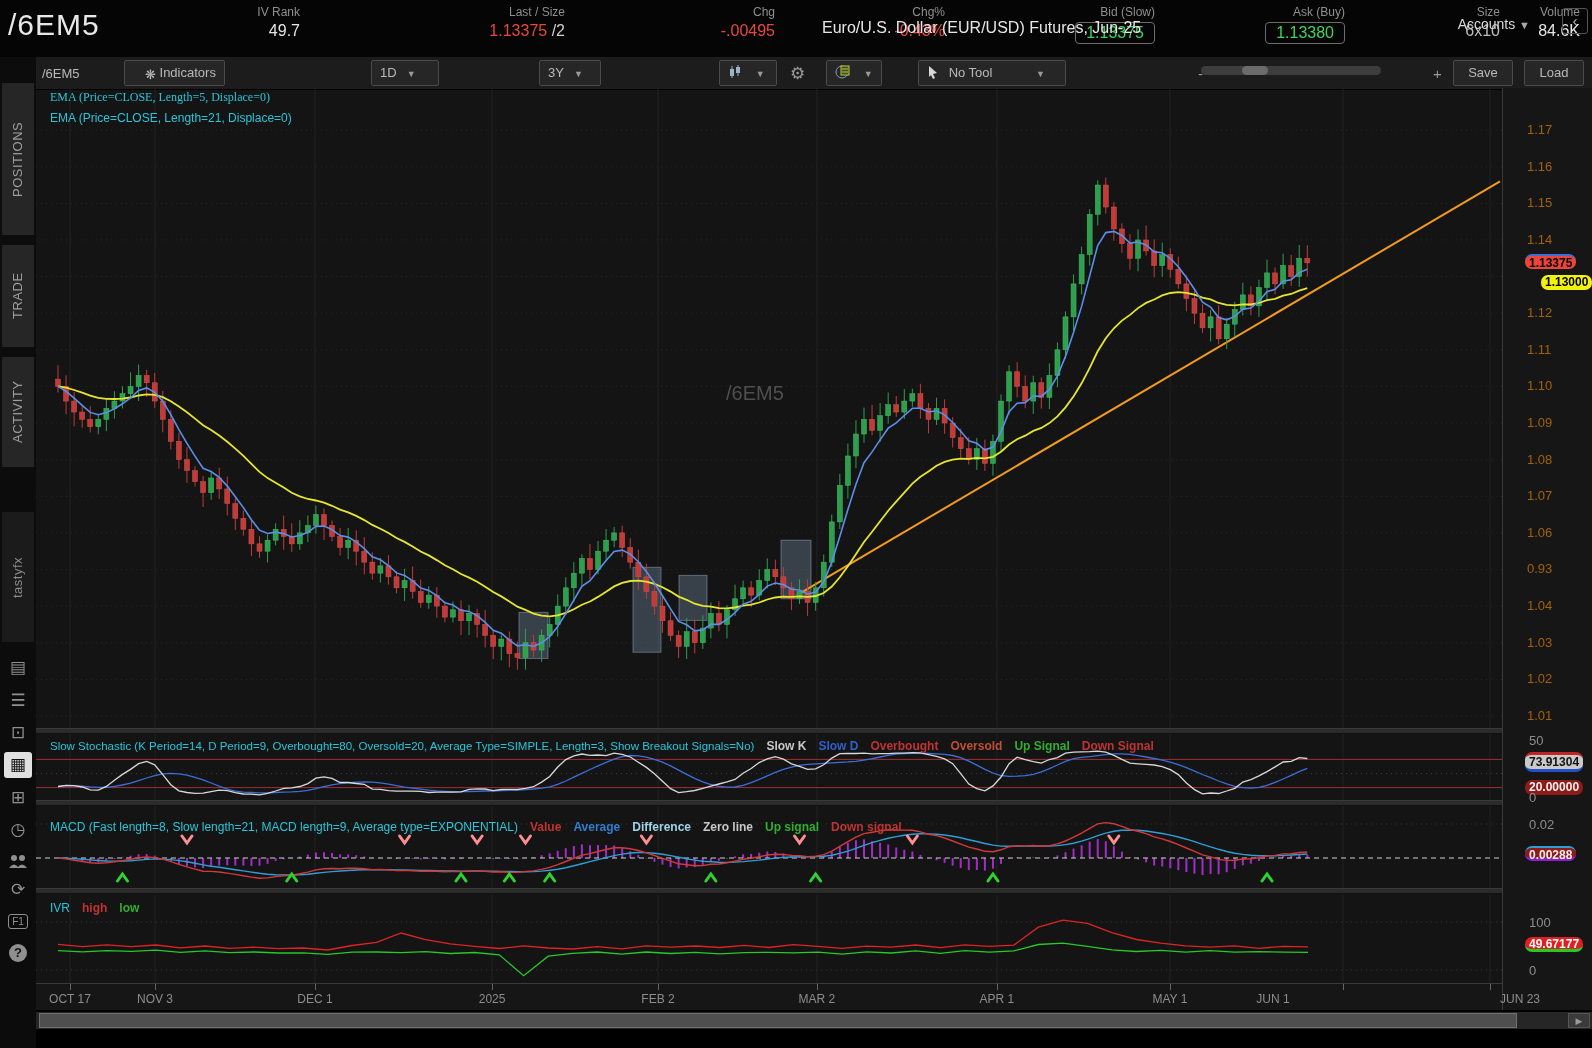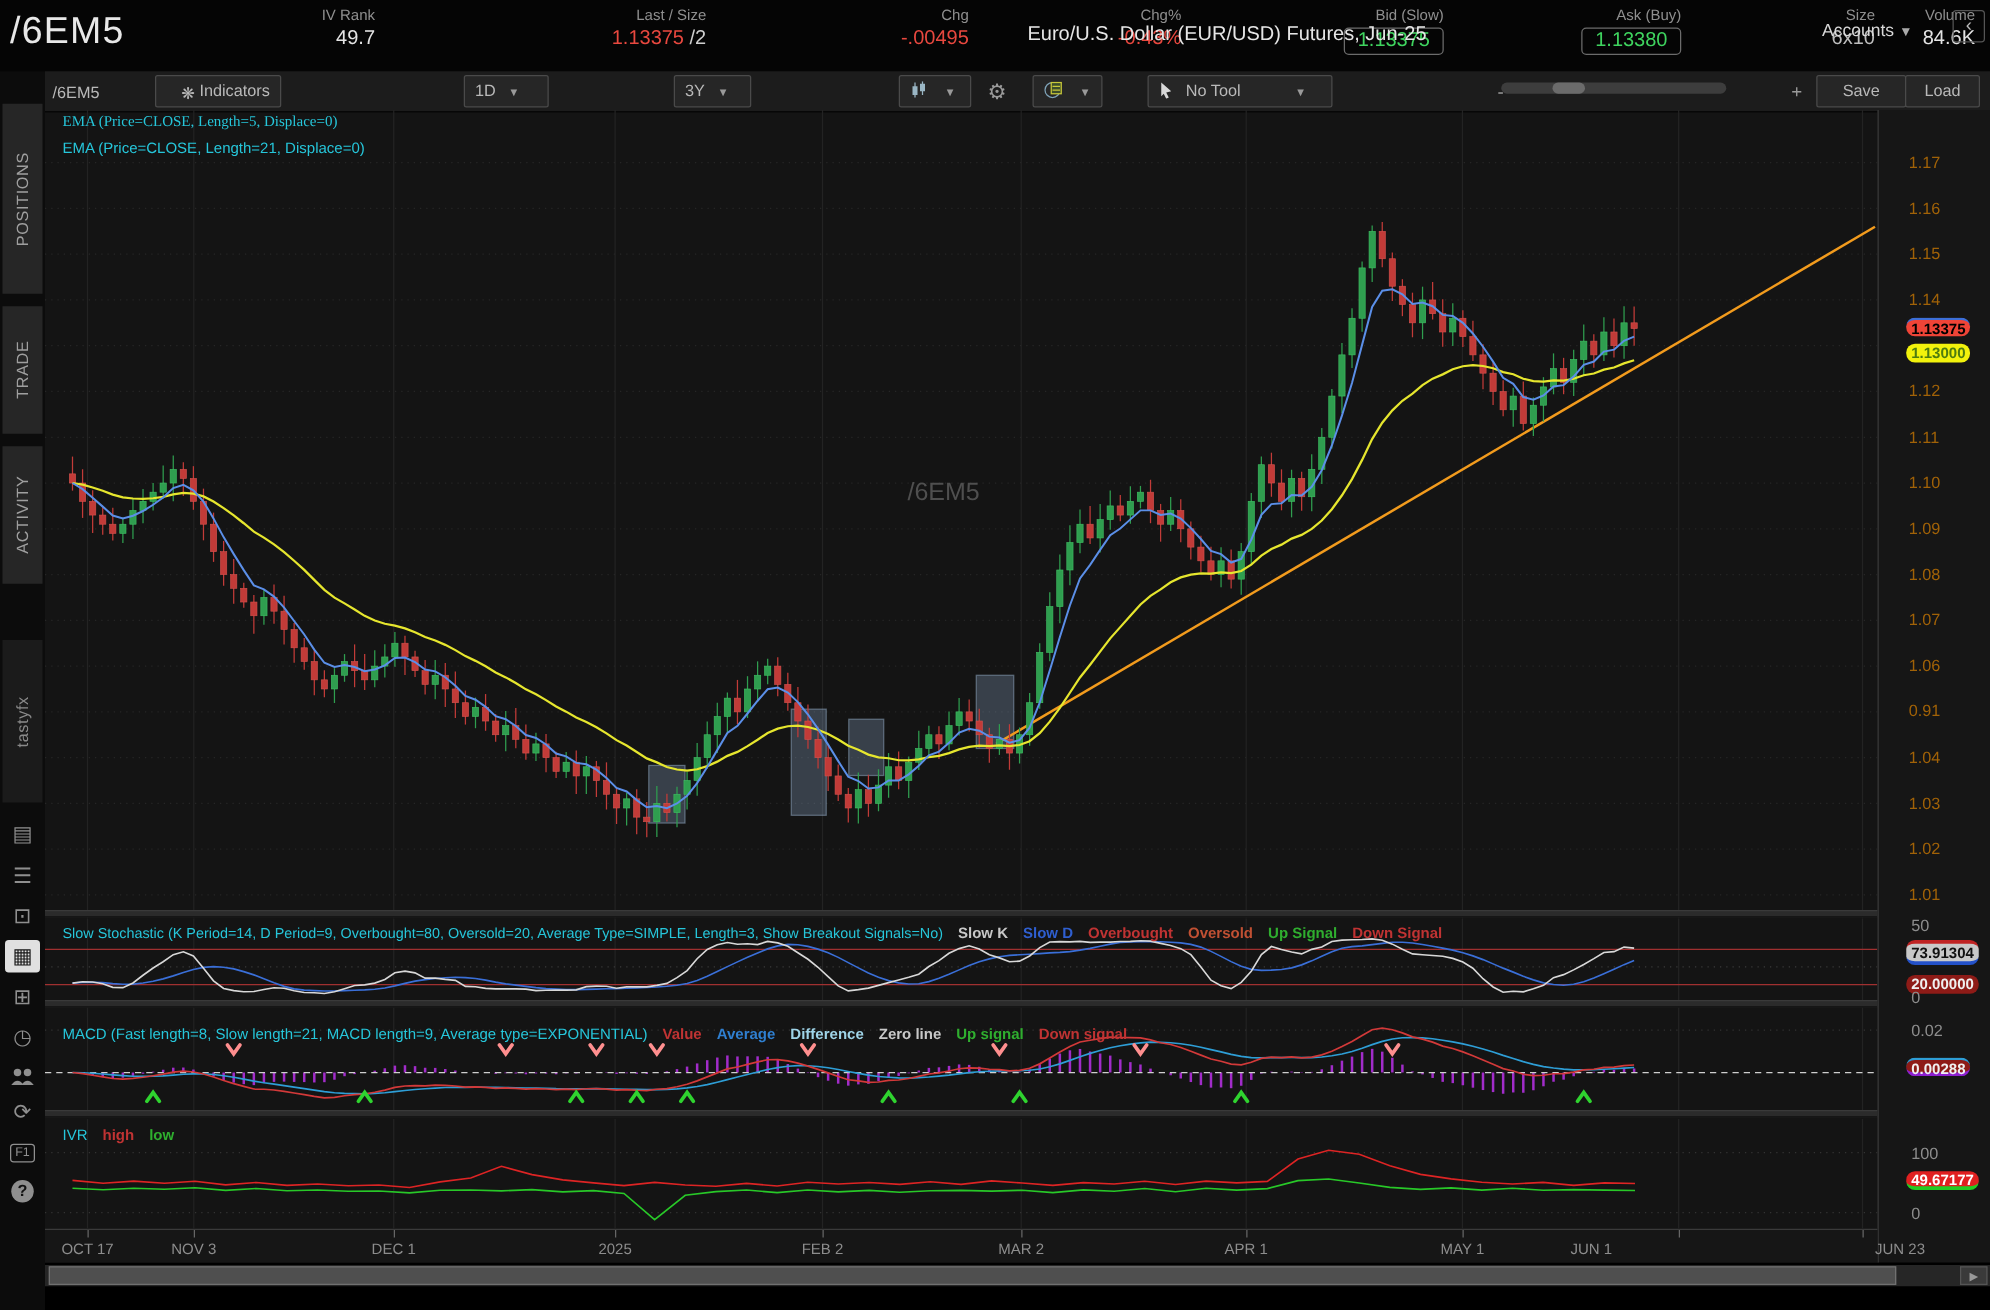--- a/index.html
+++ b/index.html
@@ -39,21 +39,21 @@
   .sicon { position:absolute; left:4px; width:28px; height:26px; color:#8f8f8f; text-align:center; line-height:26px; font-size:17px; cursor:pointer; border-radius:3px; }
   .sicon.active { background:#e0e0e0; color:#111; }
   .sicon svg { vertical-align:middle; }
 
   
   #chart-bg { position:absolute; left:36px; top:90px; width:1466px; height:920px; background:#141414; }
   #yaxis { position:absolute; left:1502px; top:88px; width:90px; height:922px; background:#161616; border-left:1px solid #3a3a3a; }
   .ytick { position:absolute; left:24px; font-size:13px; color:#a16207; }
   .bub { position:absolute; left:22px; font-size:12px; font-weight:bold; padding:0 4px; height:15px; line-height:15px; border-radius:7px; white-space:nowrap; }
   .bub-last { background:#ef4437; color:#000; border-top:2px solid #3d6fd8; }
-  .bub-ema21 { background:#f2f20c; color:#4d7c0f; }
+  .bub-ema21 { background:#f2f20c; color:#000000;margin-left:16px; }
   .bub-stK { background:#c9c9c9; color:#111; border-top:3px solid #c02424; border-bottom:3px solid #2451c8; height:20px; line-height:14px; }
   .bub-os { background:#8e1b17; color:#f0f0f0; }
   .bub-macd { background:#8e1b17; color:#f0f0f0; border-top:2px solid #2e9ed6; border-bottom:3px solid #8d1fd0; }
   .bub-ivr { background:#e02020; color:#fff; border-bottom:3px solid #22cc22; }
   .plainv { position:absolute; left:26px; font-size:13px; color:#8d8d8d; }
 
   svg.panel { position:absolute; left:36px; display:block; }
   #price-svg { top:88px; } #stoch-svg { top:735px; } #macd-svg { top:806px; } #ivr-svg { top:895px; }
   .study-label { position:absolute; font-size:12px; color:#26c6da; white-space:nowrap; }
   .leg { font-size:12px; margin-left:12px; font-weight:bold; }
@@ -149,21 +149,21 @@
     </div>
     <div class="tbtn" style="left:882px;width:148px;">
       <span class="ticon"><svg width="12" height="14">
             <path d="M2,1 L10,8 L6,9 L8,13 L6,14 L4,10 L2,12 Z" fill="#d8d8d8"></path>
           </svg></span>
       <span style="margin-left:6px;">No Tool</span>
       <span class="caret" style="margin-left:40px;">▼</span>
     </div>
     <span id="zoomminus" style="left:1162px;">-</span>
     <span id="zoomplus" style="left:1397px;">+</span>
-    <div class="tbtn" style="left:1417px;width:72px;text-align:center;">Save</div>
+    <div class="tbtn" style="left:1417px;width:60px;text-align:center;">Save</div>
     <div class="tbtn" style="left:1488px;width:60px;text-align:center;">Load</div>
   </div>
   <div id="zoomtrack">
       <div id="zoomthumb"></div>
     </div>
 
   <div id="sidebar">
       <div class="vtab" style="top: 26px; height: 152px; line-height: 32px;">POSITIONS</div>
       <div class="vtab" style="top: 188px; height: 102px; line-height: 32px;">TRADE</div>
       <div class="vtab" style="top: 300px; height: 110px; line-height: 32px;">ACTIVITY</div>
@@ -774,21 +774,21 @@
       <div class="ytick" style="top: 70.7238px;">1.16</div>
       <div class="ytick" style="top: 107.34px;">1.15</div>
       <div class="ytick" style="top: 143.955px;">1.14</div>
       <div class="ytick" style="top: 217.187px;">1.12</div>
       <div class="ytick" style="top: 253.802px;">1.11</div>
       <div class="ytick" style="top: 290.418px;">1.10</div>
       <div class="ytick" style="top: 327.034px;">1.09</div>
       <div class="ytick" style="top: 363.65px;">1.08</div>
       <div class="ytick" style="top: 400.265px;">1.07</div>
       <div class="ytick" style="top: 436.881px;">1.06</div>
-      <div class="ytick" style="top: 473.497px;">0.91</div>
+      <div class="ytick" style="top: 473.497px;">0.93</div>
       <div class="ytick" style="top: 510.113px;">1.04</div>
       <div class="ytick" style="top: 546.728px;">1.03</div>
       <div class="ytick" style="top: 583.344px;">1.02</div>
       <div class="ytick" style="top: 619.96px;">1.01</div>
       <div class="bub bub-last" style="top: 165.84px;">1.13375</div>
       <div class="bub bub-ema21" style="top: 186.571px;">1.13000</div>
       <div class="bub bub-stK" style="top: 664px;">73.91304</div>
       <div class="plainv" style="top: 645px;">50</div>
       <div class="bub bub-os" style="top: 692px;">20.00000</div>
       <div class="plainv" style="top: 702px;">0</div>

